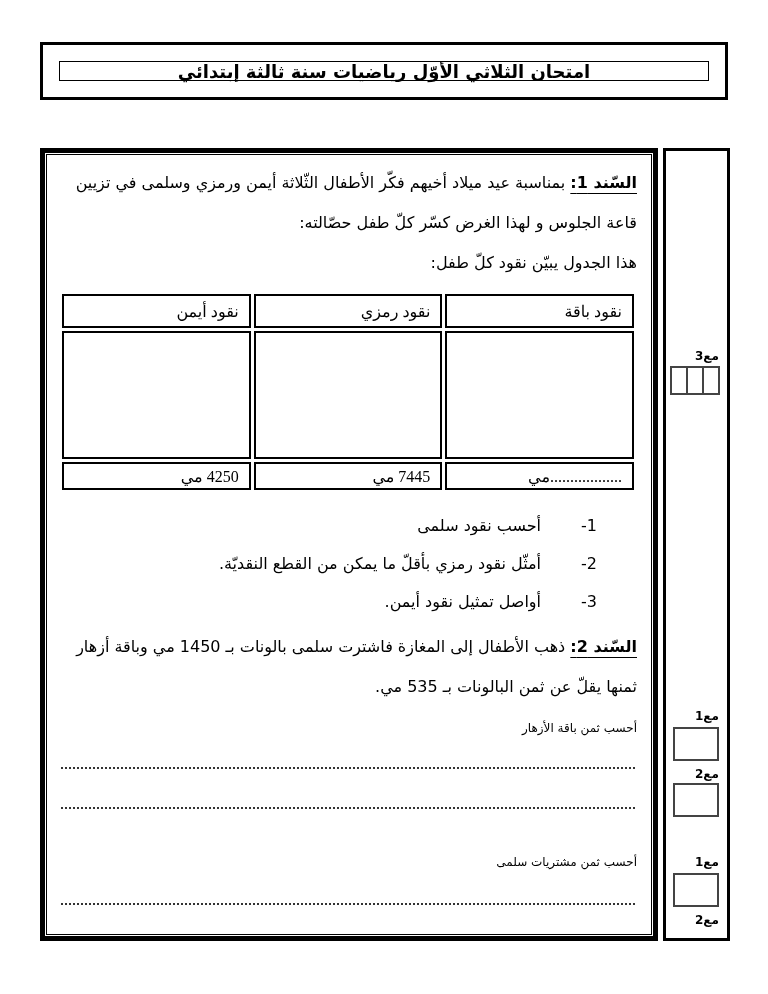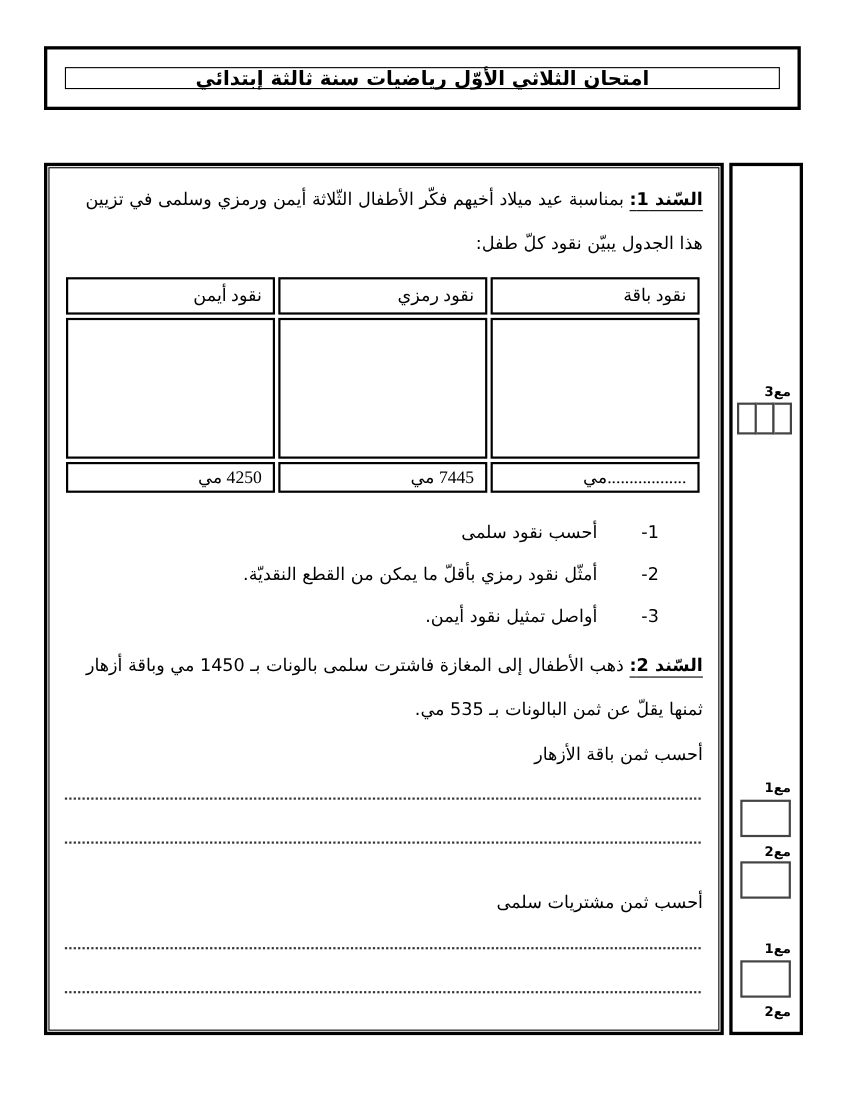--- a/index.html
+++ b/index.html
@@ -19,21 +19,21 @@
   }
   .title-inner {
     width:100%; height:100%; border:1px solid #000;
     display:flex; align-items:center; justify-content:center;
     font-size:18px; font-weight:bold;
   }
 
   
   .main-box {
     position:absolute; left:40px; top:148px; width:618px; height:793px;
-    border:3px solid #000000; padding:1px; background:#fff;
+    border:5px solid #000000; padding:1px; background:#fff;
   }
   .main-inner {
     width:100%; height:100%; border:1px solid #000;
     padding:8px 14px 0 12px;
     overflow:hidden;
   }
 
   .line { font-size:16px; line-height:40px; }
   .heading {
     font-weight:bold;
@@ -61,21 +61,21 @@
   tr.vals td  { height:28px;padding-left:46px; }
 
   
   .qlist { margin-top:14px; padding-right:26px; }
   .qrow  { font-size:16px; line-height:38px; }
   .qmark { display:inline-block; direction:ltr; width:30px; }
   .qtext { margin-right:40px; }
 
   .ex2 { margin-top:6px; }
 
-  .qline { font-size:16px; line-height:30px; margin-top:6px; }
+  .qline { font-size:12px; line-height:30px; margin-top:6px; }
 
   .dotted {
     height:0;
     border-bottom:2px dotted #333;
     margin:0 2px;
   }
   .dot1 { margin-top:24px; }
   .dot2 { margin-top:38px; }
   .dot3 { margin-top:26px; }
   .qsp  { margin-top:38px; }
@@ -109,20 +109,21 @@
   <div class="title-inner">امتحان الثلاثي الأوّل رياضيات سنة ثالثة إبتدائي</div>
 </div>
 
 <div class="main-box">
   <div class="main-inner">
 
     <div class="line">
       <span class="heading">السّند 1:</span>
       <span>بمناسبة عيد ميلاد أخيهم فكّر الأطفال الثّلاثة أيمن ورمزي وسلمى في تزيين</span>
     </div>
+    <div class="line">قاعة الجلوس و لهذا الغرض كسّر كلّ طفل حصّالته:</div>
     <div class="line">هذا الجدول يبيّن نقود كلّ طفل:</div>
 
     <table class="money">
       <tbody>
           <tr class="hdr">
         <td>نقود باقة</td>
         <td>نقود رمزي</td>
         <td>نقود أيمن</td>
       </tr>
       <tr class="empty">

